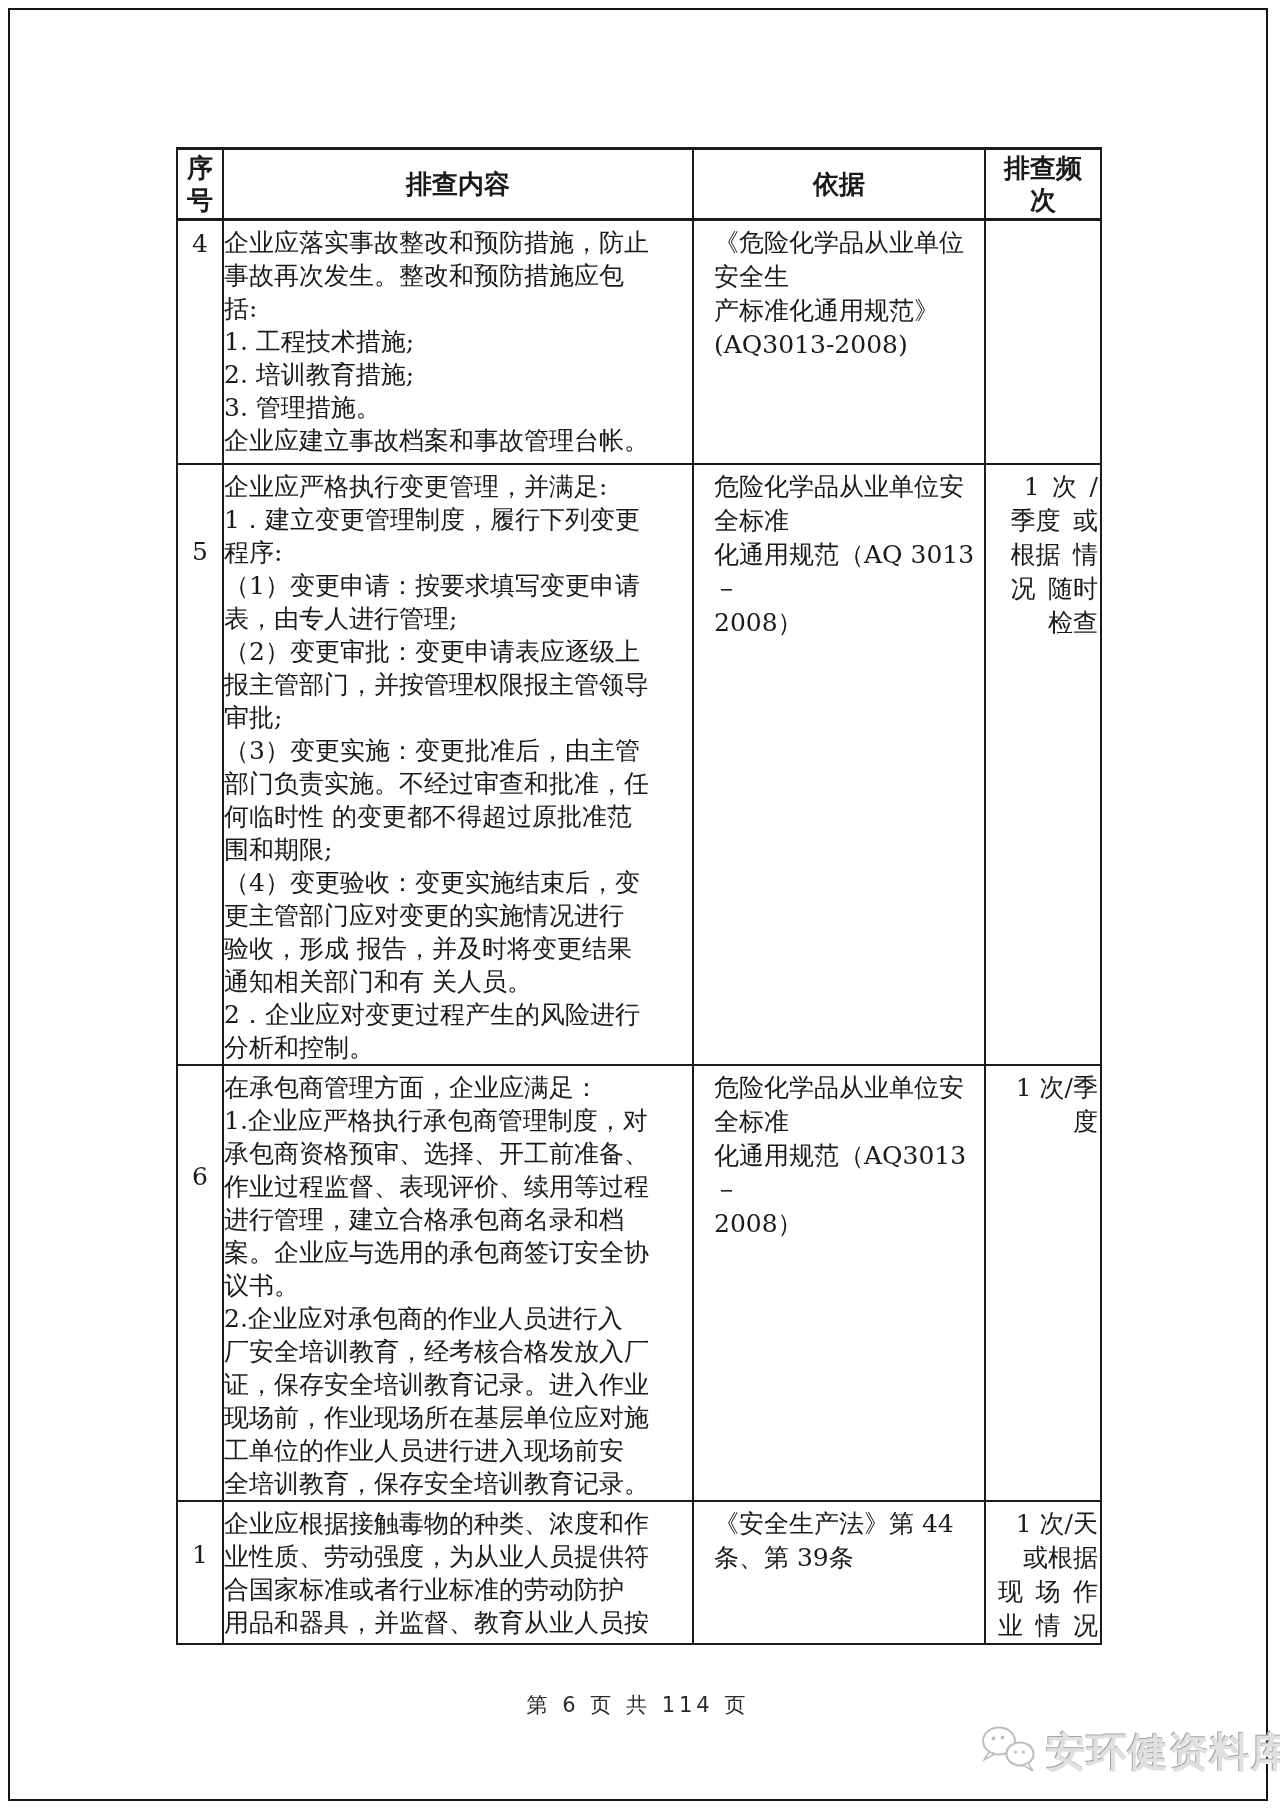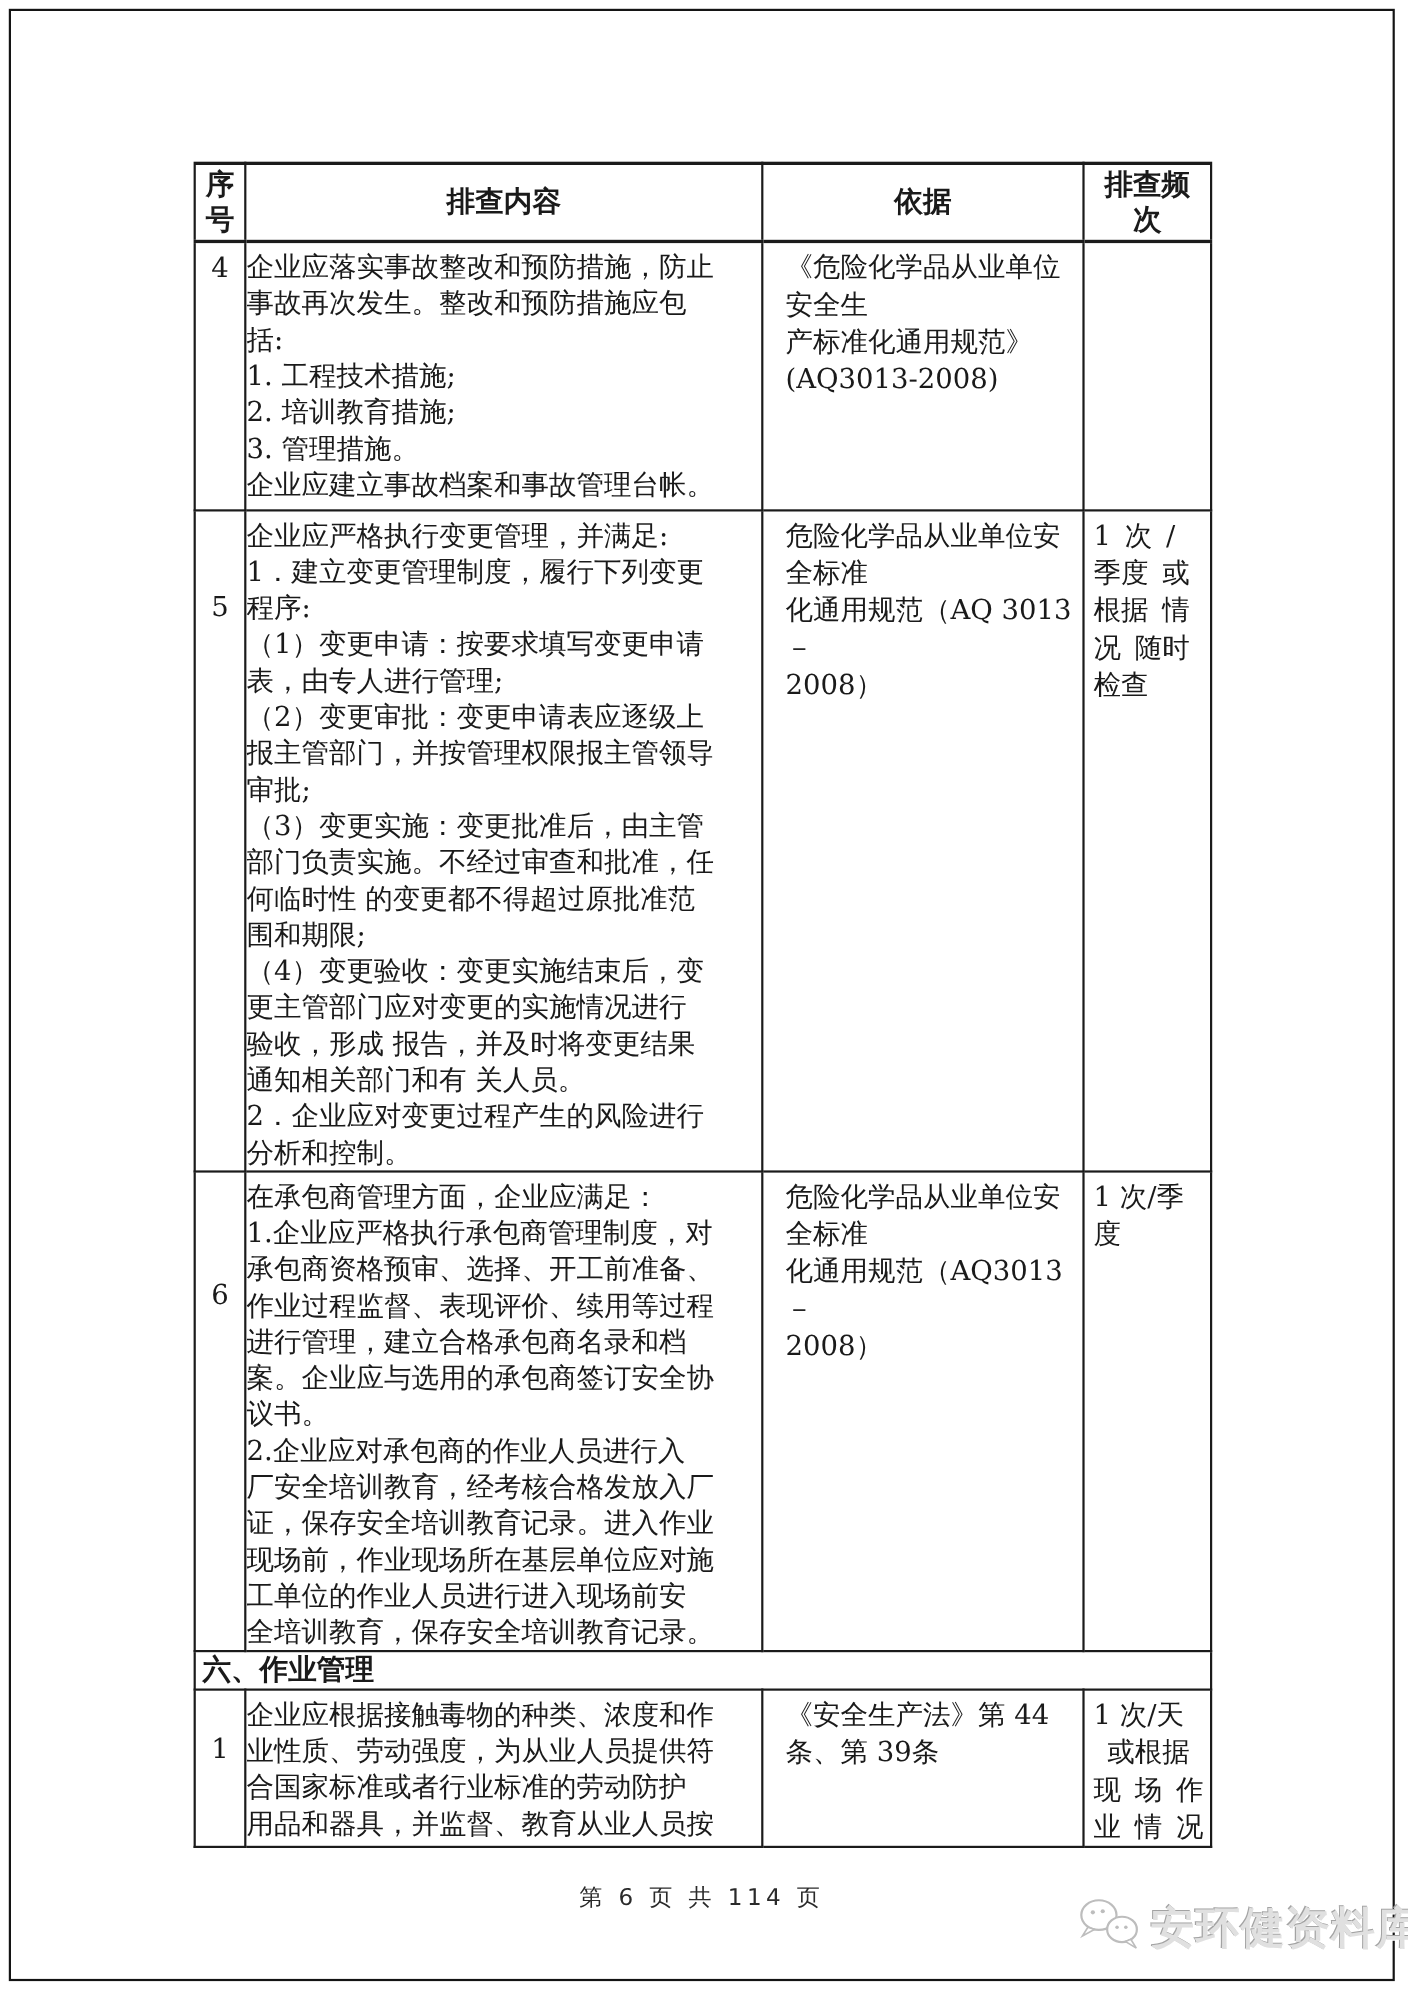--- a/index.html
+++ b/index.html
@@ -48,34 +48,33 @@
     text-align:left;
   }
   td.basis {
     font-size:25px; line-height:34px;
     padding:5px 4px 0 20px; white-space:pre-wrap;
     text-align:left;
   }
   td.freq {
     font-size:25px; line-height:34px;
     padding:5px 2px 0 8px; white-space:pre-wrap;
-    text-align:left;
+    text-align:right;
     margin-left:41px;
   }
   td.section-cell {
     font-weight:bold; font-size:26px; line-height:31px;
     padding:1px 0 0 6px; vertical-align:middle;
     white-space:pre-wrap;
   }
   .footer {
     position:absolute; left:176px; top:1691px; width:924px;
     text-align:center; font-size:21px; color:#2a2a2a;
     letter-spacing:4px;
     font-family:"DejaVu Sans","Liberation Sans",sans-serif;
-    margin-top:20px;
   }
   .watermark {
     position:absolute; left:978px; top:1722px;
     display:flex; align-items:center; gap:6px;
   }
   .watermark-text {
     font-family:"Liberation Sans","DejaVu Sans",sans-serif;
     font-weight:bold; font-size:40px; letter-spacing:1px;
     color:#e0e0e0;
     text-shadow:-1px -1px 0 #a3a3a3, 1px 1px 0 #ffffff;
@@ -167,23 +166,20 @@
 工单位的作业人员进行进入现场前安
 全培训教育，保存安全培训教育记录。</td>
       <td class="basis">危险化学品从业单位安
 全标准
 化通用规范（AQ3013－
 2008）</td>
       <td class="freq">1 次/季
 度</td>
     </tr>
 
-    <tr class="section-row">
-      <td class="section-cell" colspan="4">六、作业管理</td>
-    </tr>
 
     <tr class="row-s1">
       <td class="seq pt-d">1</td>
       <td class="content">企业应根据接触毒物的种类、浓度和作
 业性质、劳动强度，为从业人员提供符
 合国家标准或者行业标准的劳动防护
 用品和器具，并监督、教育从业人员按</td>
       <td class="basis">《安全生产法》第 44
 条、第 39条</td>
       <td class="freq">1 次/天

